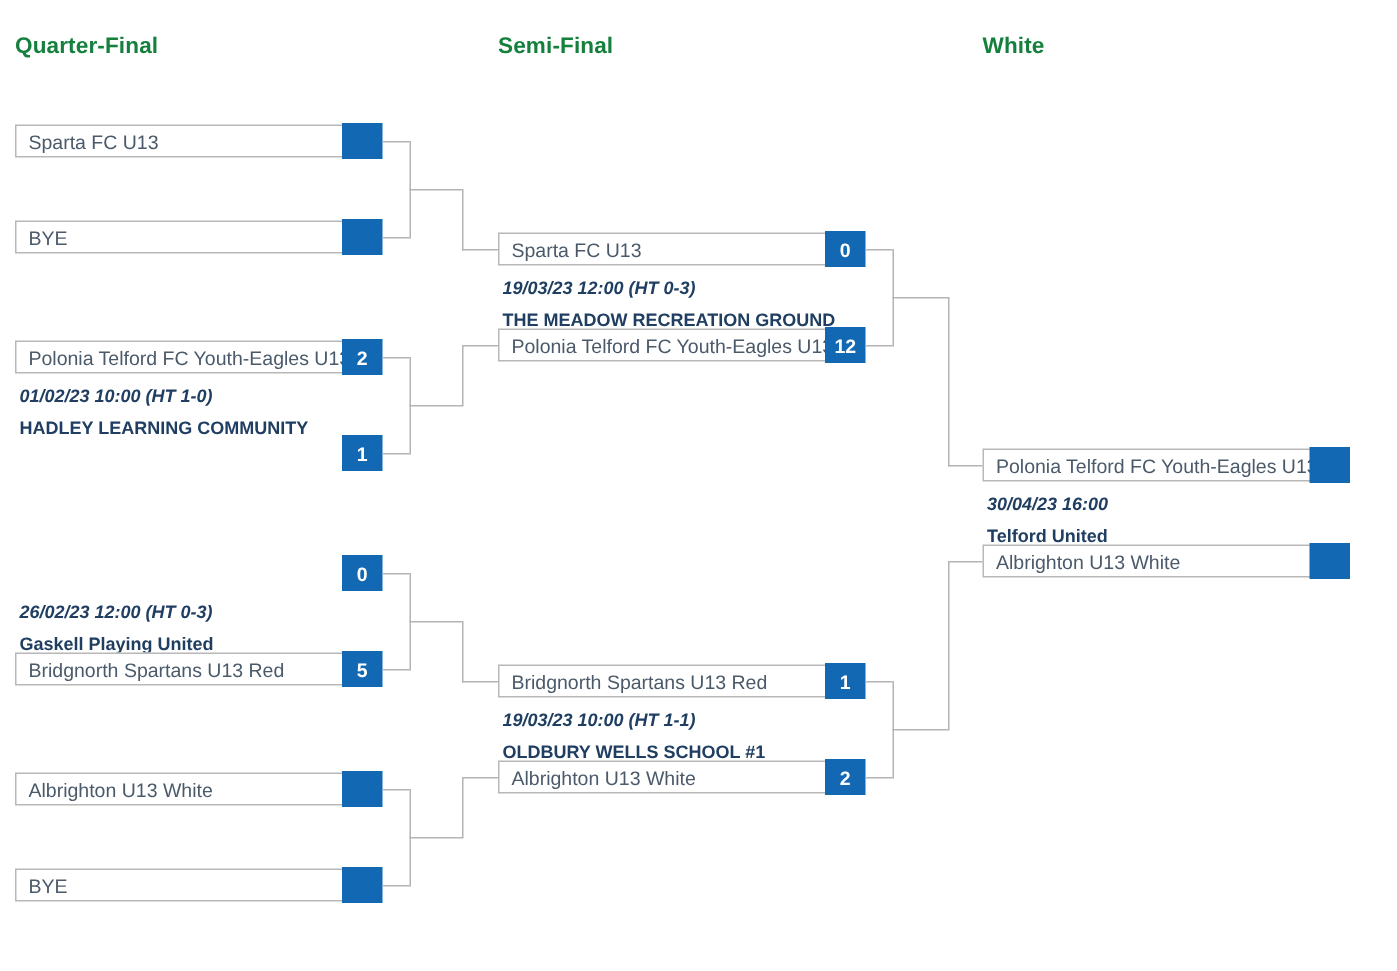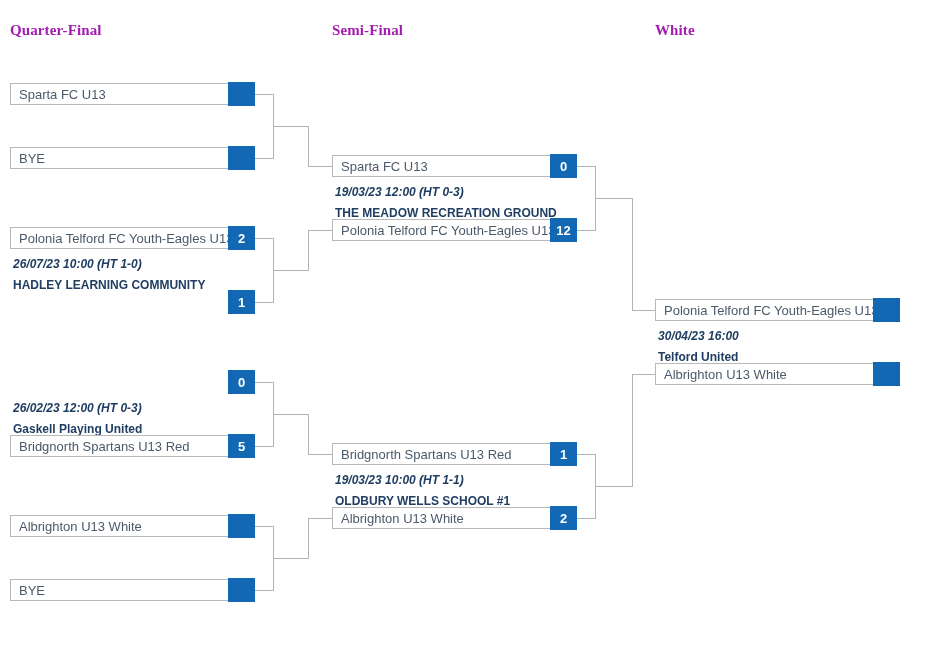--- a/index.html
+++ b/index.html
@@ -2,21 +2,21 @@
 <html><head>
 <meta charset="utf-8">
 <style>
   html, body { margin:0; padding:0; background:#ffffff; }
   .stage {
     position:relative; width:931px; height:647px; background:#ffffff;
     font-family:"Liberation Sans", sans-serif; overflow:hidden;
   }
   .round-title {
     position:absolute; top:22px; font-size:15px; font-weight:700;
-    color:#a21caf; letter-spacing:0.1px;font-family:Liberation Serif, serif;
+    color:#15803d; letter-spacing:0.1px;
   }
   .match { position:absolute; width:245px; }
   .team { position:absolute; left:0; width:292px; height:22px; }
   .team-box {
     position:absolute; left:0; top:0; width:220px; height:22px;
     background:#ffffff; border:1px solid #b8b8b8; box-sizing:border-box;
     display:flex; align-items:center; padding-left:8px; overflow:hidden;
     cursor:pointer;
   }
   .team-name { font-size:13px; color:#4b5a6a; white-space:nowrap; }
@@ -58,21 +58,21 @@
     </div>
   </div>
 
   <div class="match" style="left:10px;top:227px">
     <div class="team" style="top:0">
       <div class="team-box">
         <span class="team-name">Polonia Telford FC Youth-Eagles U13</span>
       </div>
       <div class="score-box">2</div>
     </div>
-    <div class="meta date">26/07/23 10:00 (HT 1-0)</div>
+    <div class="meta date">01/02/23 10:00 (HT 1-0)</div>
     <div class="meta venue">HADLEY LEARNING COMMUNITY</div>
     <div class="team" style="top:64px">
       <div class="score-box">1</div>
     </div>
   </div>
 
   <div class="match" style="left:10px;top:371px">
     <div class="team" style="top:0">
       <div class="score-box">0</div>
     </div>

